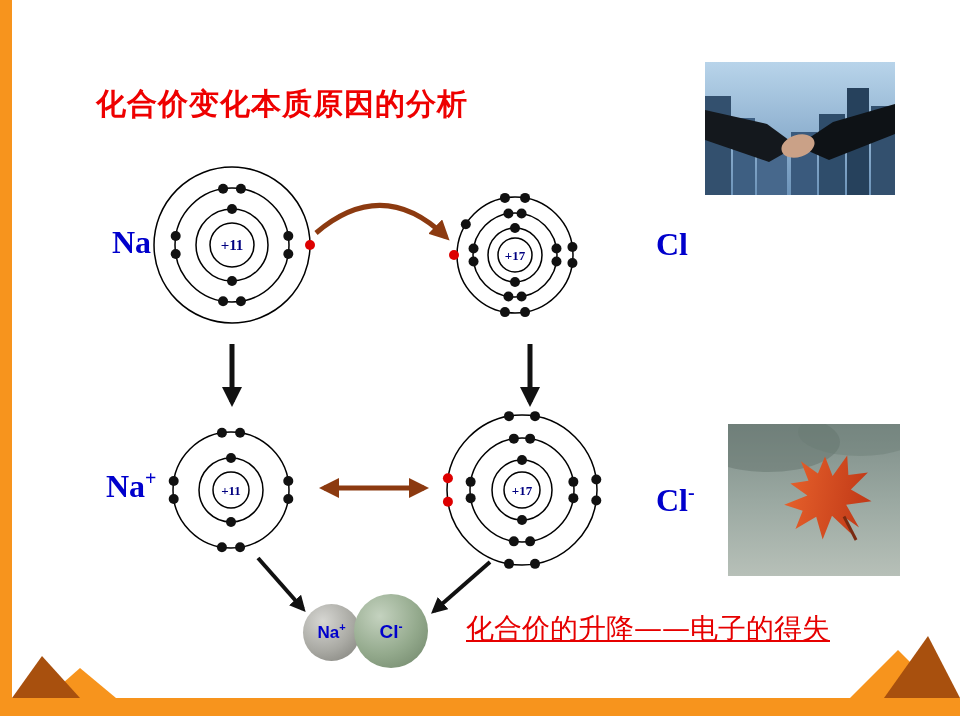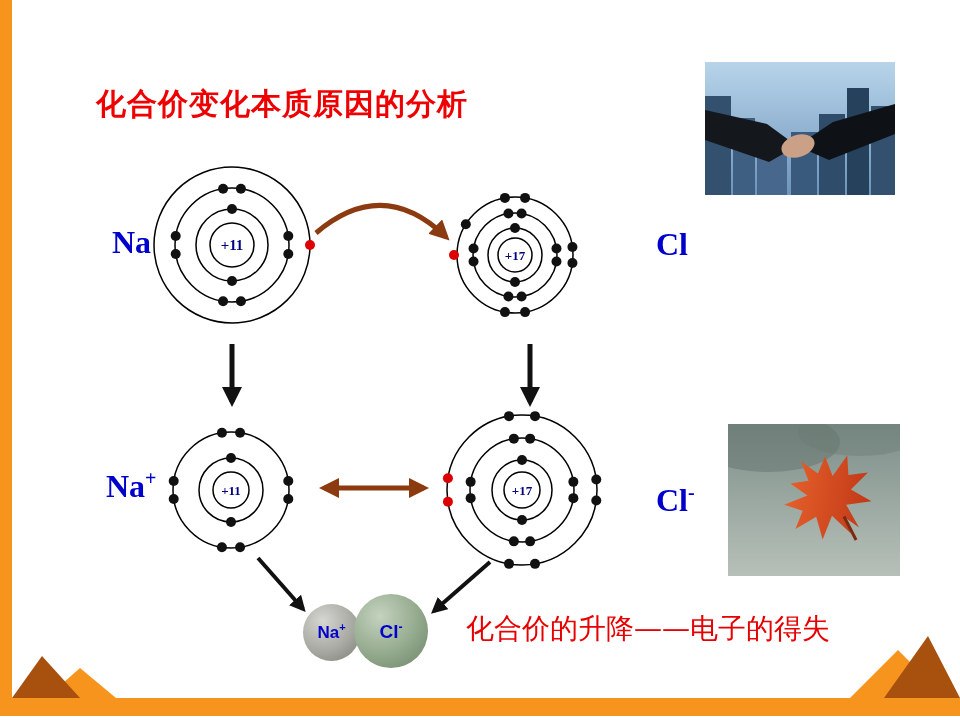--- a/index.html
+++ b/index.html
@@ -3,21 +3,21 @@
 <meta charset="utf-8">
 <style>
   html,body{margin:0;padding:0;background:#ffffff;}
   .slide{position:relative;width:960px;height:720px;background:#ffffff;overflow:hidden;
          font-family:"DejaVu Sans",sans-serif;}
   .left-bar{position:absolute;left:0;top:0;width:12px;height:700px;
             background:var(--accent-orange,#F7941D);}
   .title{position:absolute;left:96px;top:84px;margin:0;font-size:30px;font-weight:bold;
          color:var(--title-red,#EE0000);font-family:"DejaVu Sans",sans-serif;letter-spacing:1px;text-align:right;}
   .caption{position:absolute;left:466px;top:610px;font-size:28px;
-           color:var(--caption-red,#E60000);font-family:"DejaVu Serif",serif;white-space:nowrap;}
+           color:var(--caption-red,#E60000);font-family:"DejaVu Serif",serif;white-space:nowrap;text-decoration:underline;}
   .atom-label{position:absolute;font-family:"Liberation Serif",serif;font-weight:bold;
               font-size:32px;color:var(--label-blue,#0000CC);line-height:1;}
   .atom-label sup{font-size:20px;line-height:0;}
   .photo{position:absolute;overflow:hidden;}
   .photo svg{display:block;}
   .handshake{left:705px;top:62px;width:190px;height:133px;}
   .leaf{left:728px;top:424px;width:172px;height:152px;}
   .diagram{position:absolute;left:0;top:0;width:960px;height:720px;}
   .bottom-border{position:absolute;left:0;top:630px;width:960px;height:90px;}
   .band,.tri-light{fill:var(--accent-orange,#F7941D);}

